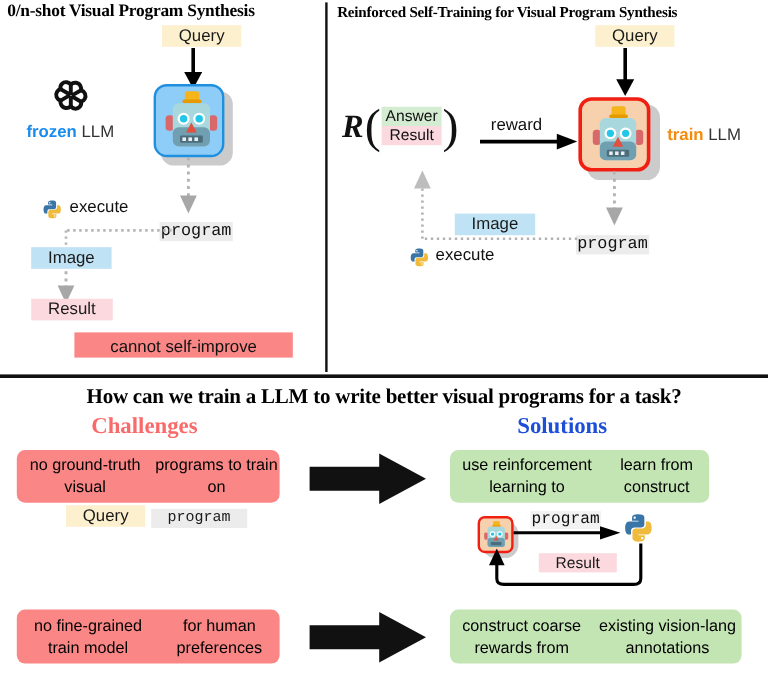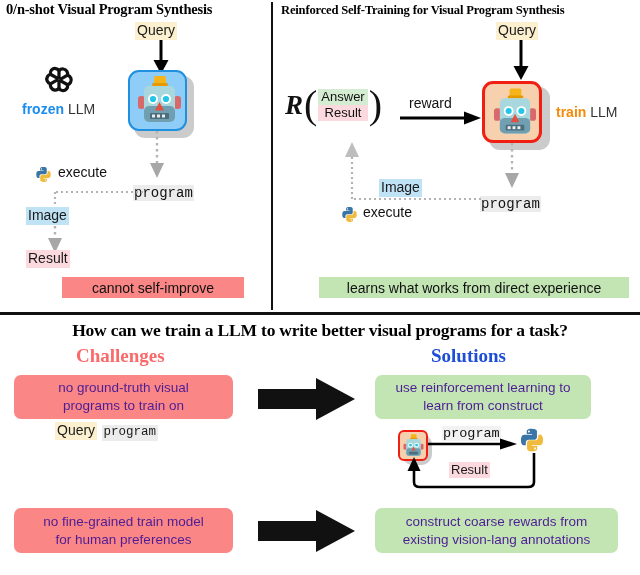--- a/index.html
+++ b/index.html
@@ -25,21 +25,21 @@
     color:#000;
     letter-spacing:-0.2px;
     white-space:nowrap;
   }
   #left-title{left:6px;top:1px;font-size:14.5px;}
   #right-title{left:281px;top:3px;font-size:12.6px;}
 
   
   .chip{
     display:inline-block;
-    padding:0px 2px;
+    padding:0px 14px;
     line-height:1.25;
     white-space:nowrap;
     font-size:14px;
   }
   .chip-query{background:#fdf0cf;color:#1a1a1a;}
   .chip-image{background:#bfe2f5;color:#1a1a1a;}
   .chip-result{background:#fbd9de;color:#1a1a1a;}
   .chip-answer{background:#d4ecd1;color:#1a1a1a;}
   .chip-program{background:#ececec;color:#1a1a1a;font-family:"Liberation Mono", monospace;font-size:12.5px;}
 
@@ -109,22 +109,22 @@
   }
   .col-head{
     position:absolute;font-family:"Liberation Serif", serif;font-weight:bold;
     font-size:19px;white-space:nowrap;
   }
   #challenges-head{left:76px;top:345px;color:#fa6a6a;}
   #solutions-head{left:431px;top:345px;color:#1d4ed8;}
 
   .box{
     position:absolute;border-radius:7px;
-    display:flex;flex-direction:column;align-items:center;justify-content:center;
-    font-size:13.5px;color:#4c1d95;text-align:center;line-height:1.32;
+    display:flex;flex-direction:row;align-items:center;justify-content:center;
+    font-size:13.5px;color:#000000;text-align:center;line-height:1.32;
   }
   .box-red{background:#fa8686;}
   .box-green{background:#c3e5b4;justify-content:center;}
 </style>
 </head>
 <body>
 
 <div class="fig">
 
   <div class="abs v-divider"></div>
@@ -289,23 +289,20 @@
     </svg>
   </div>
   <span class="lbl" style="left:363px;top:204px;">execute</span>
 
   <svg class="abs" style="left:338px;top:139px;" width="145" height="65">
     <line x1="143" y1="60" x2="14" y2="60" stroke="#b3b3b3" stroke-width="2.2" stroke-dasharray="2 3"></line>
     <line x1="14" y1="60" x2="14" y2="16" stroke="#b3b3b3" stroke-width="2.2" stroke-dasharray="2 3"></line>
     <polygon points="7,18 21,18 14,3" fill="#bdbdbd"></polygon>
   </svg>
 
-  <div class="abs banner banner-green" style="left:319px;top:277px;width:298px;height:19px;">
-    <span>learns what works from direct experience</span>
-  </div>
 
   <div class="question">How can we train a LLM to write better visual programs for a task?</div>
 
   <div class="col-head" id="challenges-head">Challenges</div>
   <div class="col-head" id="solutions-head">Solutions</div>
 
   <div class="box box-red" style="left:14px;top:375px;width:219px;height:44px;">
     <span>no ground-truth visual</span>
     <span>programs to train on</span>
   </div>

